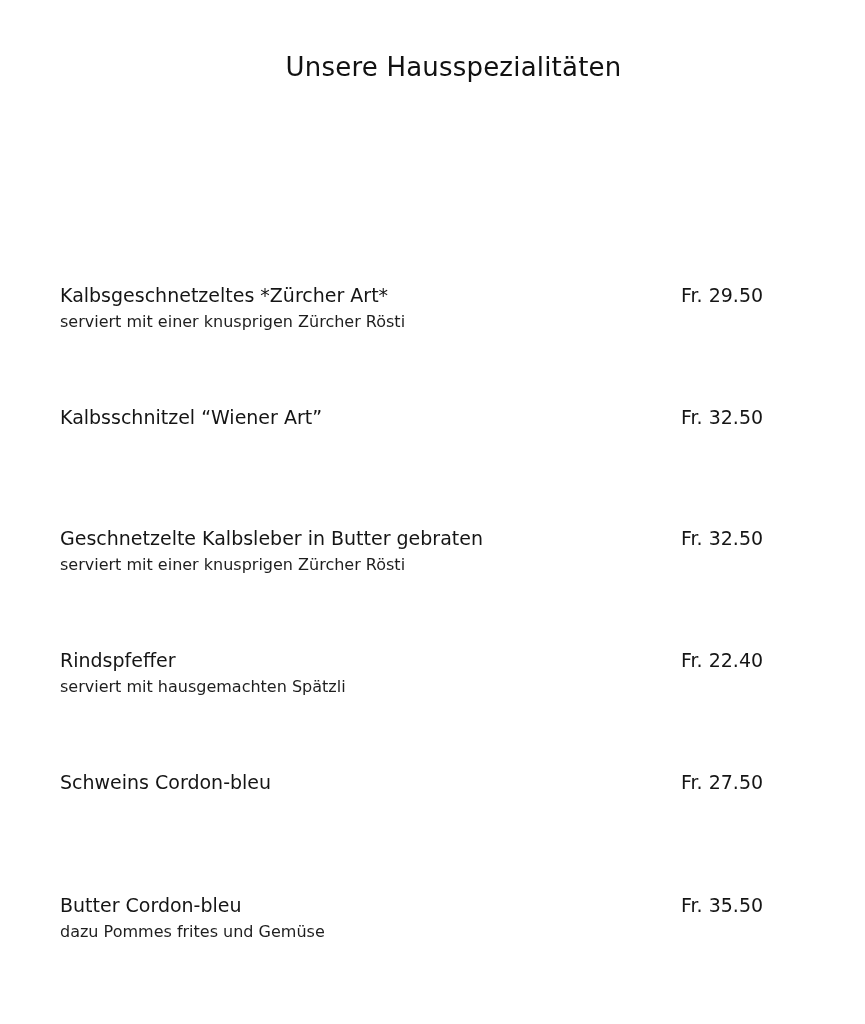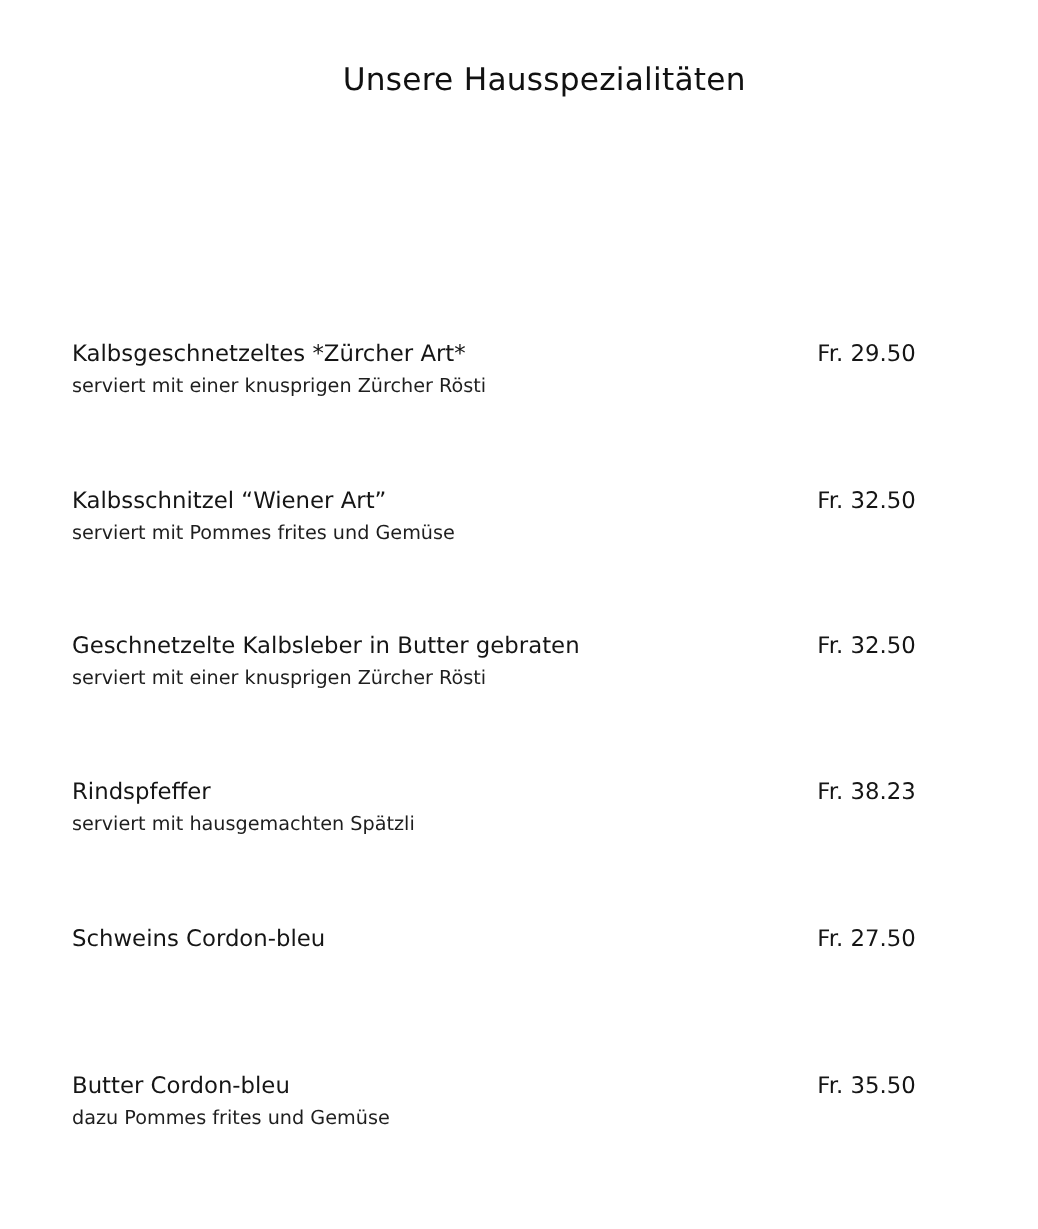--- a/index.html
+++ b/index.html
@@ -69,34 +69,33 @@
 <h1 class="page-title">Unsere Hausspezialitäten</h1>
 
 <div class="menu-item" style="top:283px;">
   <span class="item-name">Kalbsgeschnetzeltes *Zürcher Art*</span>
   <span class="item-desc">serviert mit einer knusprigen Zürcher Rösti</span>
   <span class="item-price">Fr. 29.50</span>
 </div>
 
 <div class="menu-item" style="top:405px;">
   <span class="item-name">Kalbsschnitzel “Wiener Art”</span>
-  <span class="item-desc">serviert mit Pommes frites und Gemüse</span>
   <span class="item-price">Fr. 32.50</span>
 </div>
 
 <div class="menu-item" style="top:526px;">
   <span class="item-name">Geschnetzelte Kalbsleber in Butter gebraten</span>
   <span class="item-desc">serviert mit einer knusprigen Zürcher Rösti</span>
   <span class="item-price">Fr. 32.50</span>
 </div>
 
 <div class="menu-item" style="top:648px;">
   <span class="item-name">Rindspfeffer</span>
   <span class="item-desc">serviert mit hausgemachten Spätzli</span>
-  <span class="item-price">Fr. 38.23</span>
+  <span class="item-price">Fr. 22.40</span>
 </div>
 
 <div class="menu-item" style="top:770px;">
   <span class="item-name">Schweins Cordon-bleu</span>
   <span class="item-price">Fr. 27.50</span>
 </div>
 
 <div class="menu-item" style="top:893px;">
   <span class="item-name">Butter Cordon-bleu</span>
   <span class="item-desc">dazu Pommes frites und Gemüse</span>

